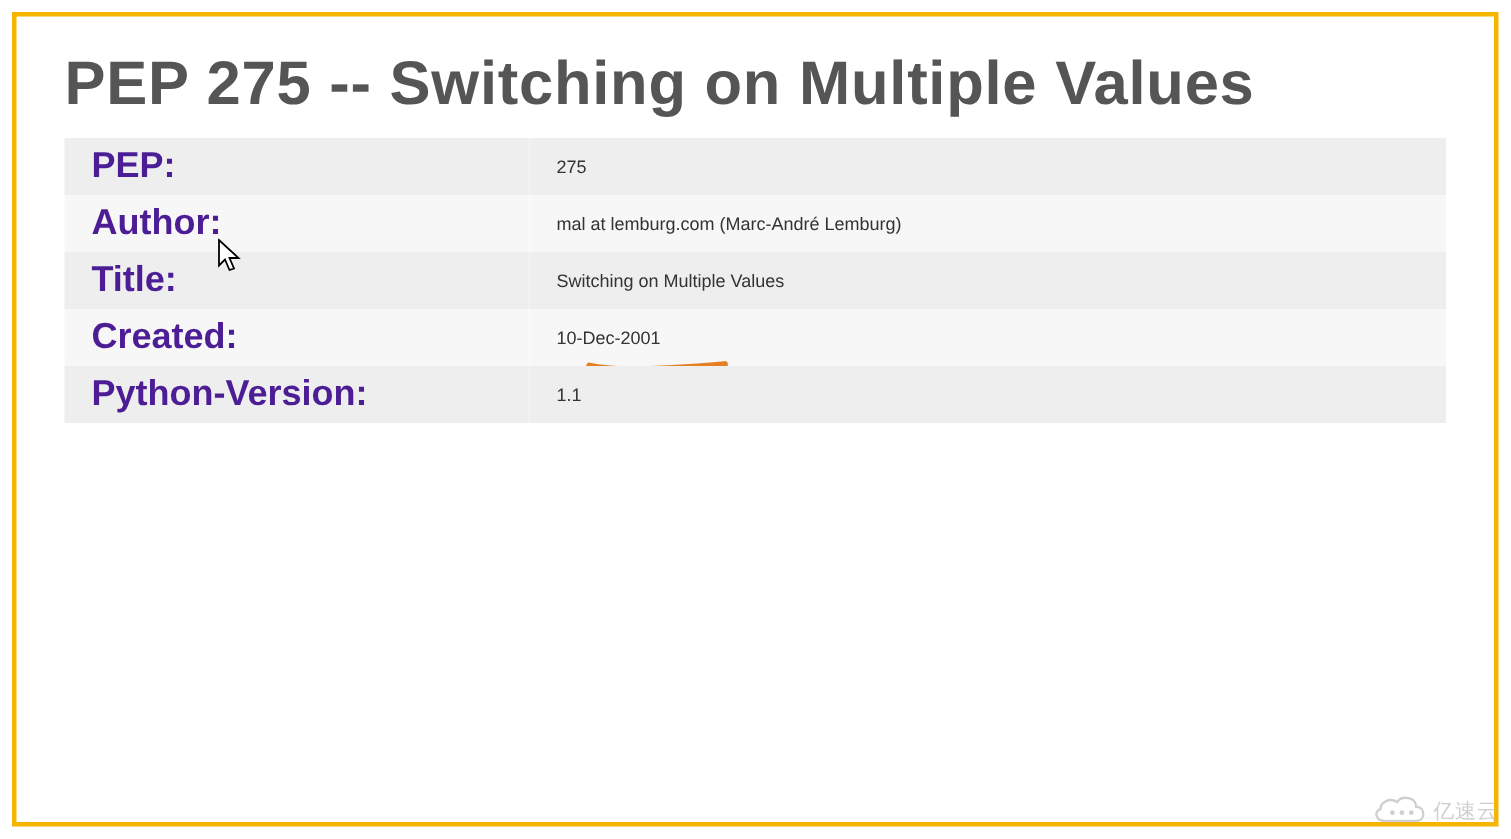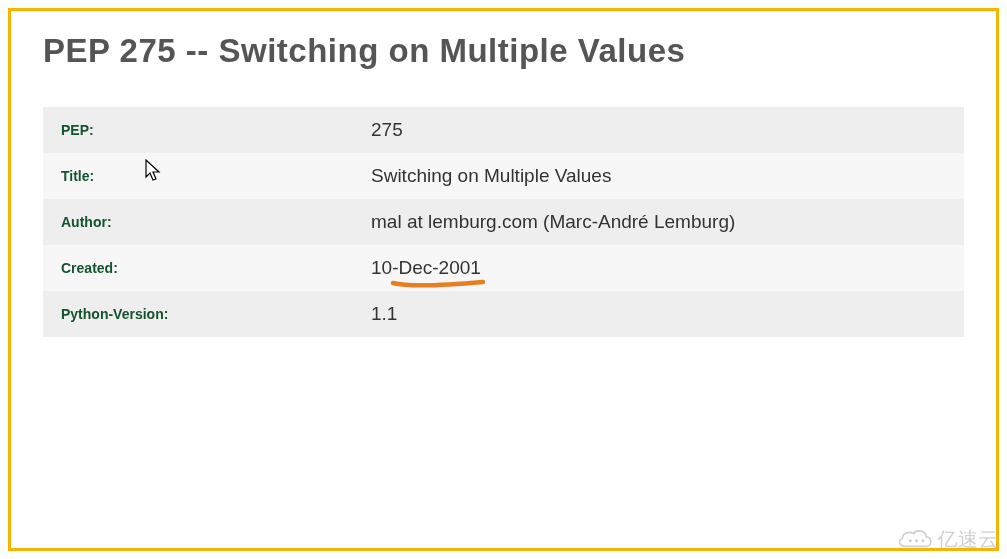--- a/index.html
+++ b/index.html
@@ -14,55 +14,55 @@
     .frame {
       border: 3px solid #f4b400;
       background: #fff;
       width: 100%;
       height: 100%;
       padding: 20px 32px 0 32px;
       overflow: hidden;
       position: relative;
     }
     .page-title {
-      font-size: 33px;
+      font-size: 41px;
       font-weight: 700;
       color: #555;
       letter-spacing: 0.5px;
-      margin-bottom: 36px;
+      margin-bottom: 12px;
       line-height: 1.2;
     }
     .meta-table {
       width: 100%;
       border-collapse: collapse;
     }
     .meta-table tr {
     }
     .meta-table tr:nth-child(odd) td,
     .meta-table tr:nth-child(odd) th {
       background: #eeeeee;
     }
     .meta-table tr:nth-child(even) td,
     .meta-table tr:nth-child(even) th {
       background: #f7f7f7;
     }
     .meta-table th {
       text-align: left;
       font-weight: 700;
-      color: #14532d;
-      font-size: 14px;
+      color: #4c1d95;
+      font-size: 24px;
       padding: 4px 18px;
       width: 310px;
       vertical-align: middle;
     }
     .meta-table td {
       text-align: left;
       font-weight: 400;
       color: #333;
-      font-size: 19px;
+      font-size: 12px;
       padding: 12px 18px;
       vertical-align: middle;
       position: relative;
     }
     .cursor {
       position: absolute;
       left: 134px;
       top: 148px;
       pointer-events: none;
     }
@@ -82,46 +82,46 @@
       display: flex;
       align-items: center;
       gap: 4px;
       pointer-events: none;
     }
     .watermark-cloud {
       width: 38px;
       height: 24px;
     }
     .watermark-text {
-      font-size: 20px;
+      font-size: 14px;
       color: #bbb;
       font-weight: 500;
       letter-spacing: 0.5px;
     }
   </style>
 </head>
 <body>
 
 <div class="frame">
 
   <h1 class="page-title">PEP 275 -- Switching on Multiple Values</h1>
 
   <table class="meta-table">
     <tbody>
         <tr>
       <th>PEP:</th>
       <td>275</td>
     </tr>
     <tr>
+      <th>Author:</th>
+      <td>mal at lemburg.com (Marc-André Lemburg)</td>
+    </tr>
+    <tr>
       <th>Title:</th>
       <td>Switching on Multiple Values</td>
-    </tr>
-    <tr>
-      <th>Author:</th>
-      <td>mal at lemburg.com (Marc-André Lemburg)</td>
     </tr>
     <tr>
       <th>Created:</th>
       <td>
         <span>10-Dec-2001</span>
         <svg class="annot-underline" width="100" height="14" viewBox="0 0 100 14" style="left:36px; top:32px;">
           <path d="M 4 6 C 20 10, 60 8, 94 5" fill="none" stroke="#e67e22" stroke-width="4.5" stroke-linecap="round"></path>
         </svg>
       </td>
     </tr>

